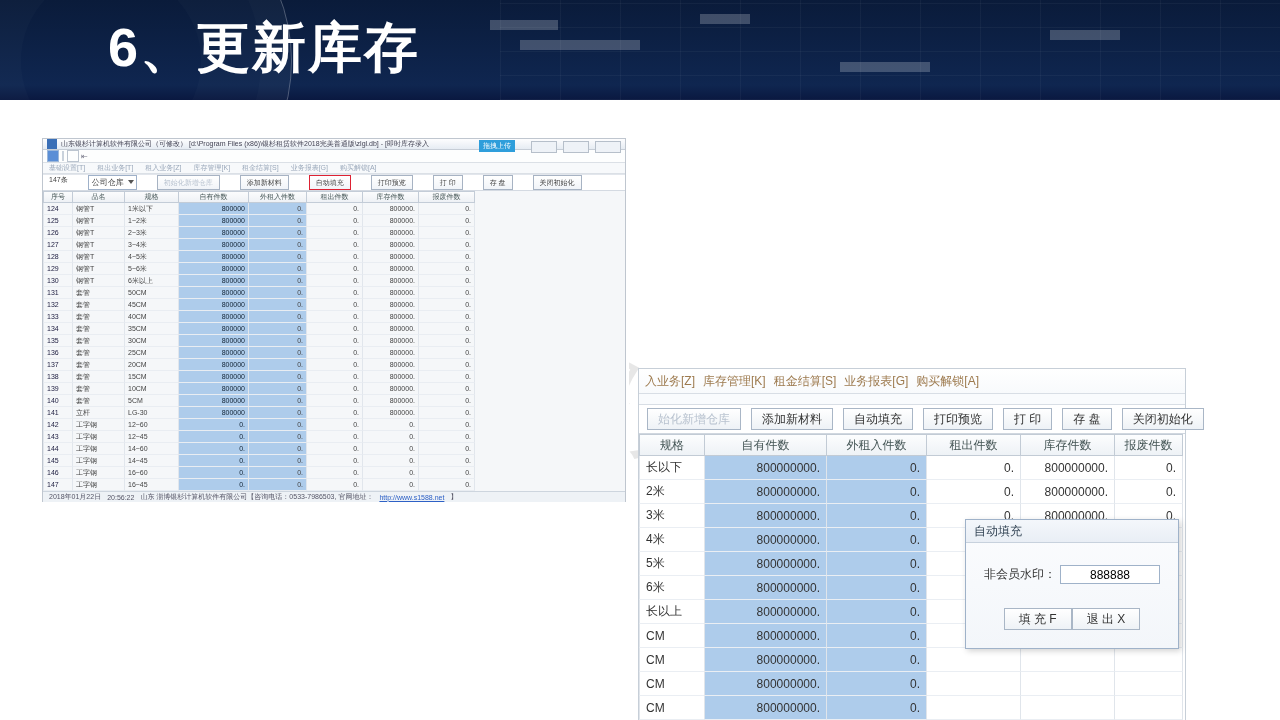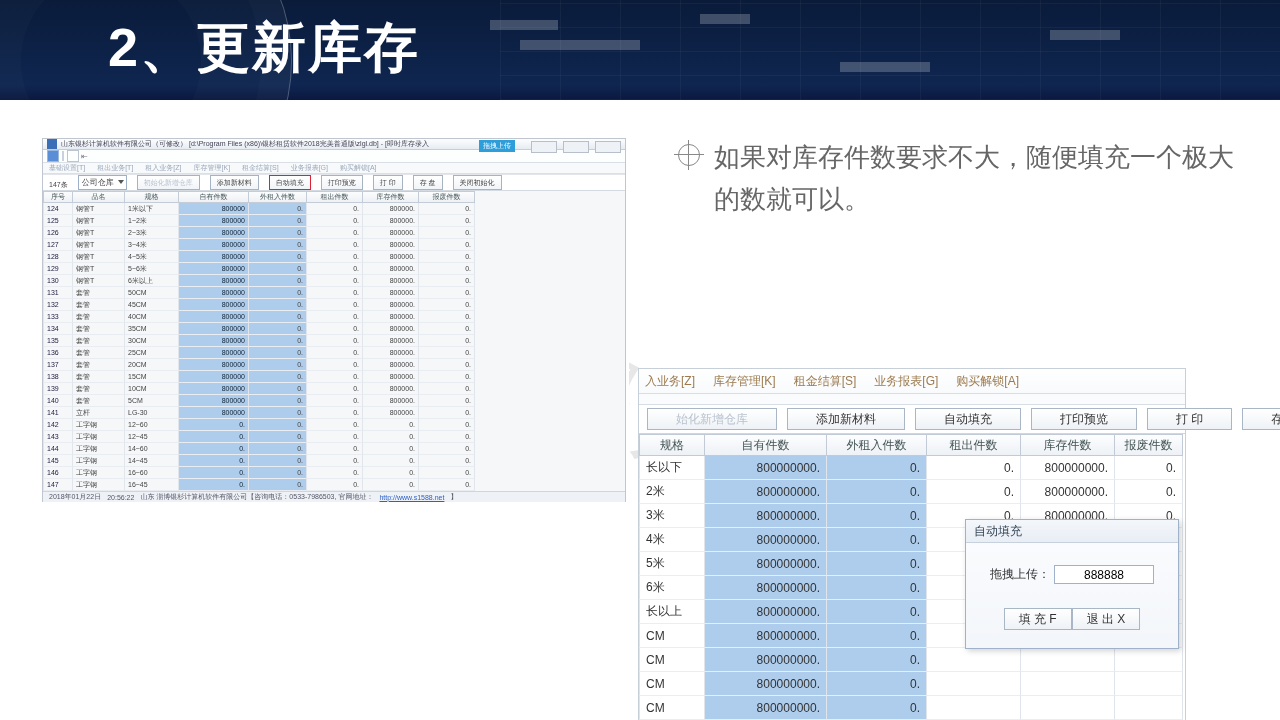--- a/index.html
+++ b/index.html
@@ -22,45 +22,45 @@
   
   .shot1{position:absolute;left:42px;top:38px;width:582px;height:362px;border:1px solid #bfc6cf;background:#f5f7f9;font-size:8px;color:#444;box-shadow:0 0 0 3px #fff}
   .s1-titlebar{height:16px;background:linear-gradient(#fdfdfe,#e6ecf3);border-bottom:1px solid #c6cdd6;position:relative;display:flex;align-items:center;gap:4px;padding:0 4px}
   .s1-ico{width:10px;height:10px;background:#3a6fb7}
   .s1-right{position:absolute;right:4px;top:2px;display:flex;gap:6px}
   .s1-right span{display:inline-block;width:24px;height:10px;border:1px solid #b6bfca;background:#eef2f7}
   .s1-bar2{height:14px;background:#fdfefe;border-bottom:1px solid #dbe0e6;display:flex;gap:2px;align-items:center;padding:0 4px}
   .s1-bar2 .sq{width:10px;height:10px;background:#5a8ed6;border:1px solid #9bb7da}
   .s1-bar2 .slim{width:2px;height:10px;background:#c9d2dc;margin:0 1px}
   .s1-menu{height:14px;background:#f7f9fb;border-bottom:1px solid #dbe0e6;display:flex;align-items:center;color:#9aa8ba;font-size:7px;padding-left:6px;gap:12px}
-  .s1-toolbar{height:20px;display:flex;align-items:flex-end;gap:10px;padding:0 6px;background:#fff;border-bottom:1px solid #d4dae2}
+  .s1-toolbar{height:20px;display:flex;align-items:flex-start;gap:20px;padding:0 6px;background:#fff;border-bottom:1px solid #d4dae2}
   .sel{height:13px;border:1px solid #9fb1c9;background:#fff;padding:0 12px 0 3px;display:inline-flex;align-items:center;position:relative}
   .sel::after{content:"";position:absolute;right:2px;top:4px;border-left:3px solid transparent;border-right:3px solid transparent;border-top:4px solid #555}
   .btn1{height:13px;border:1px solid #a7b3c3;background:linear-gradient(#fff,#f1f4f8);padding:0 6px;display:inline-flex;align-items:center;white-space:nowrap;font-size:7px}
   .btn1.dis{color:#b8c2cf}
   .btn1.red{border:1px solid #d23}
   .s1-head,.s1-row{display:grid;grid-template-columns:30px 52px 54px 70px 58px 56px 56px 56px;height:12px;font-size:7px}
   .s1-head div{border:1px solid #c3ccd7;border-left:0;background:linear-gradient(#fbfcfd,#eef1f5);display:flex;align-items:center;justify-content:center;color:#455}
   .s1-head div:first-child{border-left:1px solid #c3ccd7}
   .s1-row div{border-right:1px solid #e1e6ec;border-bottom:1px solid #e9edf2;display:flex;align-items:center;padding:0 3px;height:11px}
   .s1-row div:first-child{border-left:1px solid #e1e6ec;color:#224;justify-content:flex-start}
   .s1-row div:nth-child(2),.s1-row div:nth-child(3){justify-content:flex-start}
   .s1-row div:nth-child(4){background:#aecceb;justify-content:flex-end;color:#123}
   .s1-row div:nth-child(5){background:#aecceb;justify-content:flex-end}
   .s1-row div:nth-child(6),.s1-row div:nth-child(7),.s1-row div:nth-child(8){justify-content:flex-end}
   .s1-status{height:14px;border-top:1px solid #cdd5de;background:#eef2f6;display:flex;align-items:center;font-size:7px;color:#556;padding:0 6px;gap:6px}
   .s1-status a{color:#2e61c6;text-decoration:underline}
   .s1-flex{display:flex;flex-direction:column;height:100%}
   .s1-gridwrap{flex:1;display:flex;flex-direction:column}
   
   .shot2{position:absolute;left:638px;top:268px;width:546px;border:1px solid #c7cfd8;background:#fff;font-size:12px;color:#333}
-  .s2-menu{height:24px;border-bottom:1px solid #d8dee5;display:flex;align-items:center;padding-left:6px;gap:18px;color:#9d7a4e;font-size:12px;background:linear-gradient(#fff,#f8fafc)}
+  .s2-menu{height:24px;border-bottom:1px solid #d8dee5;display:flex;align-items:center;padding-left:6px;gap:8px;color:#9d7a4e;font-size:12px;background:linear-gradient(#fff,#f8fafc)}
   .s2-spacer{height:10px;border-bottom:1px solid #d8dee5;background:#f9fbfd}
   .s2-toolbar{height:28px;display:flex;align-items:center;gap:10px;padding:0 8px;border-bottom:1px solid #d0d7df;background:#fff}
-  .btn2{height:20px;border:1px solid #a9b6c6;background:linear-gradient(#fff,#eef2f6);padding:0 28px;display:inline-flex;align-items:center;font-size:12px;color:#333;white-space:nowrap}
+  .btn2{height:20px;border:1px solid #a9b6c6;background:linear-gradient(#fff,#eef2f6);padding:0 10px;display:inline-flex;align-items:center;font-size:12px;color:#333;white-space:nowrap}
   .btn2.dis{color:#b8c2cf}
   .s2-head{display:grid;grid-template-columns:66px 122px 100px 94px 94px 68px;height:22px}
   .s2-head div{border:1px solid #c2cbd5;border-left:0;background:linear-gradient(#fcfdfe,#eef2f6);display:flex;align-items:center;justify-content:center;font-size:12px;color:#455}
   .s2-head div:first-child{border-left:1px solid #c2cbd5}
   .s2-row{display:grid;grid-template-columns:66px 122px 100px 94px 94px 68px;height:24px;font-size:12px}
   .s2-row div{border-right:1px solid #e0e5eb;border-bottom:1px solid #eaeef3;display:flex;align-items:center;padding:0 6px}
   .s2-row div:first-child{border-left:1px solid #e0e5eb;justify-content:flex-start}
   .s2-row div:nth-child(2){background:#aecceb;justify-content:flex-end}
   .s2-row div:nth-child(3){background:#aecceb;justify-content:flex-end}
   .s2-row div:nth-child(4),.s2-row div:nth-child(5),.s2-row div:nth-child(6){justify-content:flex-end}
@@ -77,32 +77,28 @@
 </style>
 </head>
 <body>
 
 <div class="header">
   <span class="seg" style="left:490px;top:20px;width:68px"></span>
   <span class="seg" style="left:520px;top:40px;width:120px"></span>
   <span class="seg" style="left:700px;top:14px;width:50px"></span>
   <span class="seg" style="left:840px;top:62px;width:90px"></span>
   <span class="seg" style="left:1050px;top:30px;width:70px"></span>
-  <div class="title">2、更新库存</div>
+  <div class="title">6、更新库存</div>
 </div>
 
 <div class="body">
 
   <div class="wm">非会员水印</div>
 
   <div class="bullets">
-    <div class="bullet">
-      <span class="sun"></span>
-      <span>如果对库存件数要求不大，随便填充一个极大的数就可以。</span>
-    </div>
   </div>
 
   <div class="shot1">
     <div class="s1-flex">
       <div class="s1-titlebar">
         <span class="s1-ico"></span>
         <span style="white-space:nowrap;overflow:hidden;font-size:7px;color:#445">山东银杉计算机软件有限公司（可修改）   [d:\Program Files (x86)\银杉租赁软件2018完美普通版\zlgl.db] - [即时库存录入</span>
         <span style="position:absolute;right:110px;top:1px;background:#2e9edb;color:#fff;padding:1px 4px;font-size:7px">拖拽上传</span>
         <div class="s1-right">
           <span></span>
@@ -517,21 +513,21 @@
           <div></div>
           <div></div>
           <div></div>
         </div>
       </div>
 
     <div class="dlg">
       <div class="dlg-title">自动填充</div>
       <div class="dlg-body">
         <div class="row1">
-          <span>拖拽上传：</span>
+          <span>非会员水印：</span>
           <input value="888888" style="">
         </div>
         <div class="dlg-btns">
           <span class="btn2">填 充 F</span>
           <span class="btn2">退 出 X</span>
         </div>
       </div>
     </div>
   </div>
 

